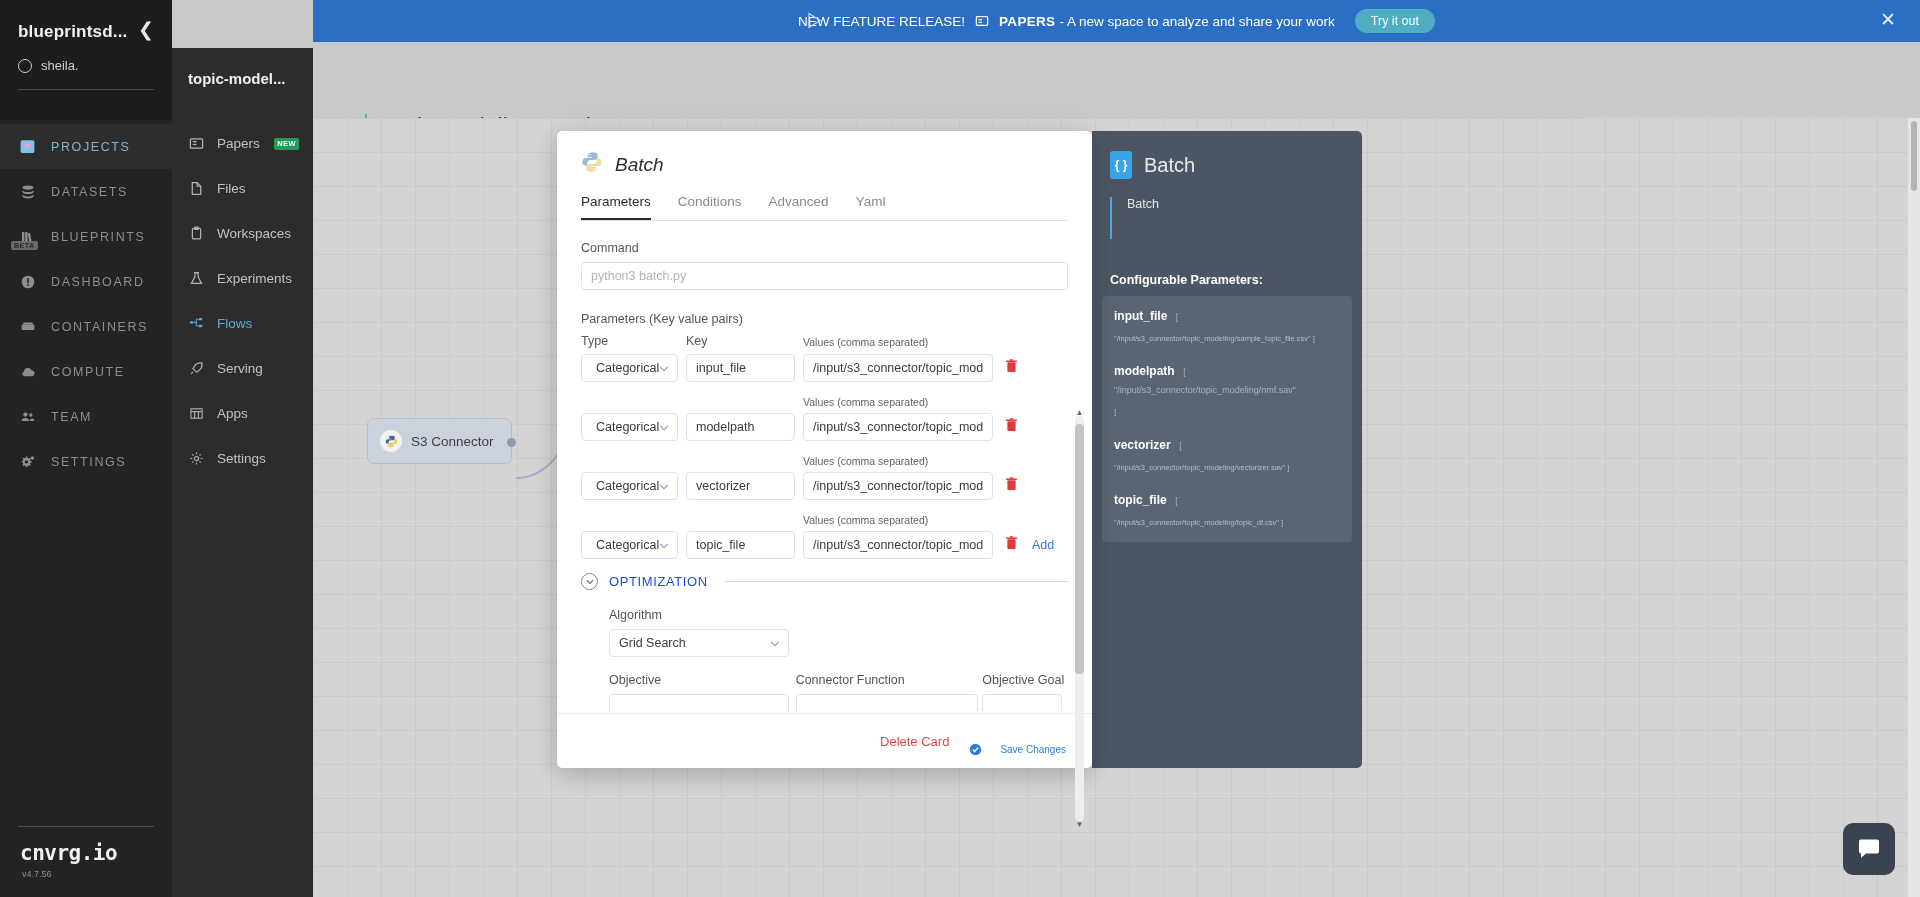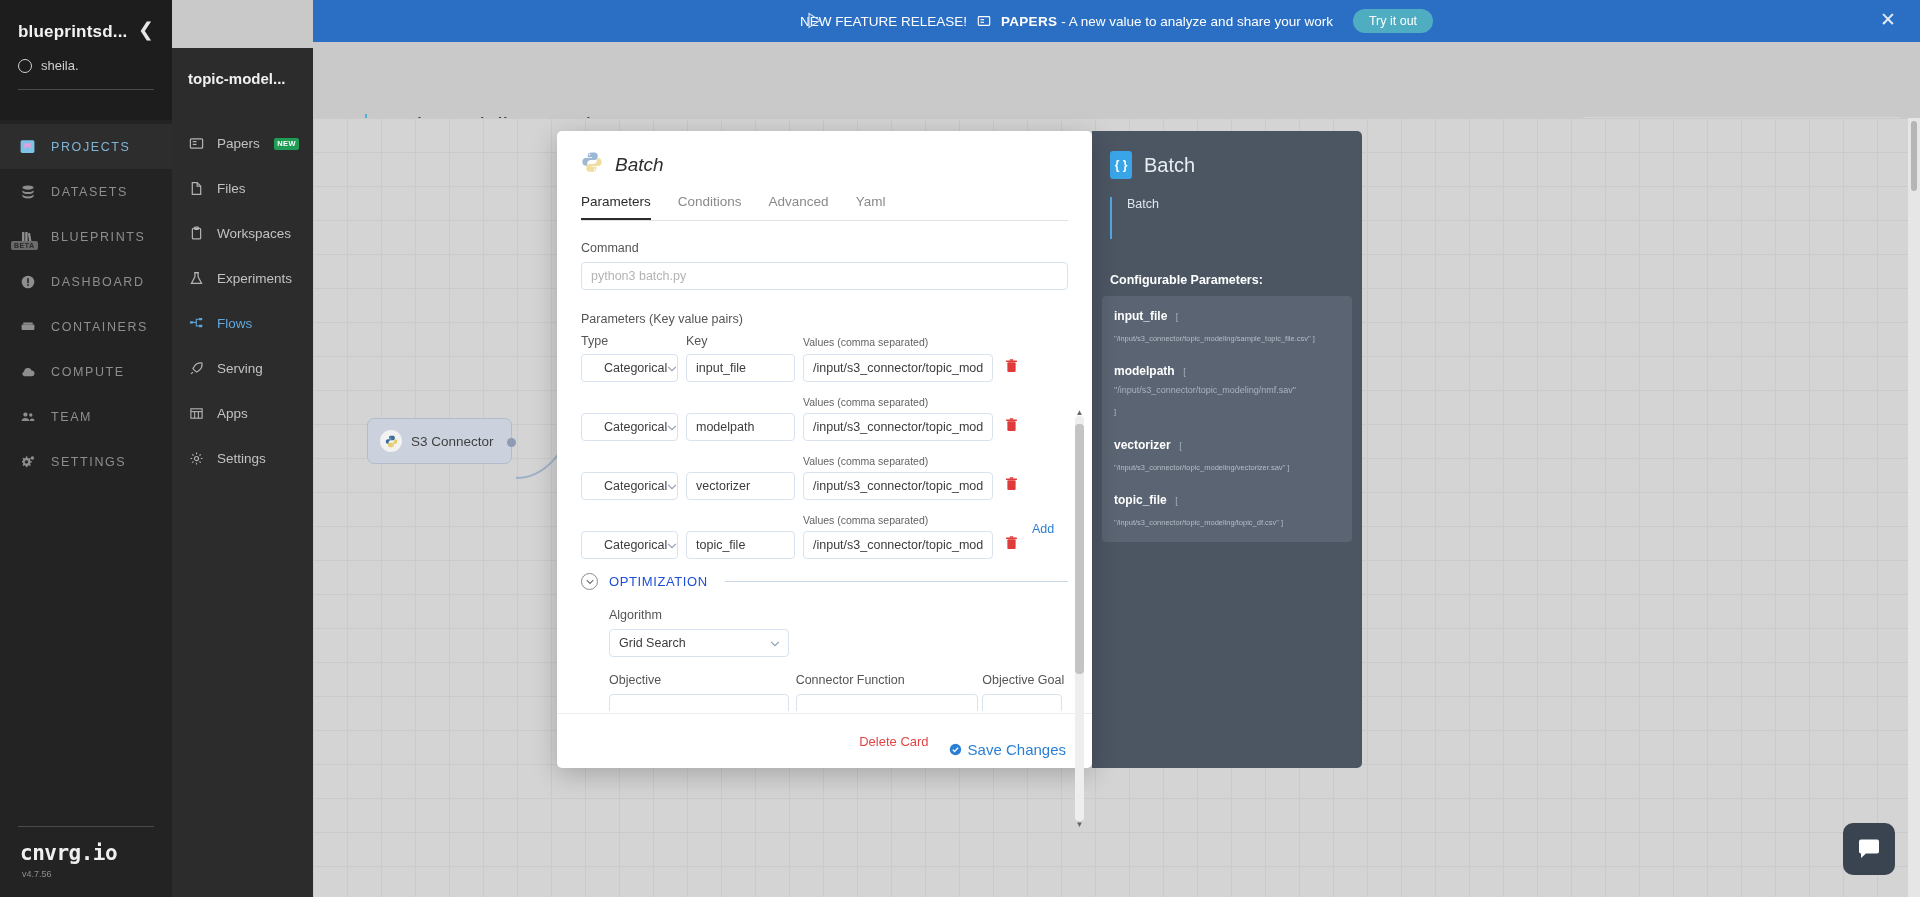--- a/index.html
+++ b/index.html
@@ -256,30 +256,30 @@
   .prow {
     display: flex; align-items: flex-end; gap: 0; margin-bottom: 14px;
   }
   .cell-type { width: 97px; margin-right: 8px; }
   .cell-key { width: 109px; margin-right: 8px; }
   .cell-val { width: 190px; margin-right: 10px; }
   .vlabel { font-size: 10.5px; color: #636363; margin-bottom: 5px; }
   .sel {
     height: 28px; border: 1px solid #d9e2ef; border-radius: 4px;
     display: flex; align-items: center; justify-content: space-between;
-    padding: 0 8px 0 22px; font-size: 12.5px; color: #3c3c3c;
+    padding: 0 8px 0 14px; font-size: 12.5px; color: #3c3c3c;
     background: #fff; cursor: pointer;
   }
   .trash {
     width: 16px; color: #e03b3b; font-size: 14px; cursor: pointer;
     margin-bottom: 6px; text-align: center;
   }
   .add-link {
     color: #2a7fd4; font-size: 12.5px; cursor: pointer;
-    margin-bottom: 23px; margin-left: 13px;
+    margin-bottom: 7px; margin-left: 13px;
   }
 
   .opt-head {
     display: flex; align-items: center; gap: 11px;
     margin-top: 14px; margin-bottom: 4px;
   }
   .opt-circ {
     width: 17px; height: 17px; border-radius: 50%;
     border: 1px solid #8a8a8a; display: flex; align-items: center;
     justify-content: center; color: #6a6a6a; font-size: 8px;
@@ -319,22 +319,22 @@
   .ms-up { top: -8px; } .ms-dn { bottom: -8px; }
 
   .modal-foot {
     position: absolute; left: 0; bottom: 0; width: 535px; height: 55px;
     display: flex; align-items: center; justify-content: flex-end;
     gap: 20px; padding-right: 26px;
     border-top: 1px solid #ededed;
   }
   .del-card { color: #e04545; font-size: 13px; cursor: pointer; }
   .save-chg {
-    color: #2a7fd4; font-size: 15px; cursor: pointer;
-    display: flex; align-items: center; gap: 6px; margin-top: 16px;
+    color: #2a7fd4; font-size: 10px; cursor: pointer;
+    display: flex; align-items: center; gap: 18px; margin-top: 16px;
   }
 
   
   .rpanel {
     position: absolute; left: 1092px; top: 131px;
     width: 270px; height: 637px;
     background: #4c5663; border-radius: 0 5px 5px 0;
     color: #e9edf2; padding: 20px 0 0 0; z-index: 29;
   }
   .rp-title {
@@ -587,21 +587,21 @@
     </span>
     <span>NEW FEATURE RELEASE!</span>
     <span class="doc-ico">
       <svg width="14" height="14" viewBox="0 0 16 16" fill="none" stroke="#ffffff" stroke-width="1.3">
           <rect x="1.5" y="3" width="13" height="10" rx="1"></rect>
           <line x1="4" y1="6.5" x2="8" y2="6.5"></line>
           <line x1="4" y1="9.5" x2="8" y2="9.5"></line>
         </svg>
     </span>
     <span class="banner-strong">PAPERS</span>
-    <span style="margin-left:-6px">- A new value to analyze and share your work</span>
+    <span style="margin-left:-6px">- A new space to analyze and share your work</span>
     <span class="banner-pill">Try it out</span>
     <span class="banner-x">✕</span>
   </div>
 
   <div class="page-head">
     <div class="head-bar"></div>
     <div class="page-title">Topic Modeling Batch</div>
     <div class="ver-sel">
       <span>Version 1</span>
       <span class="chev">

